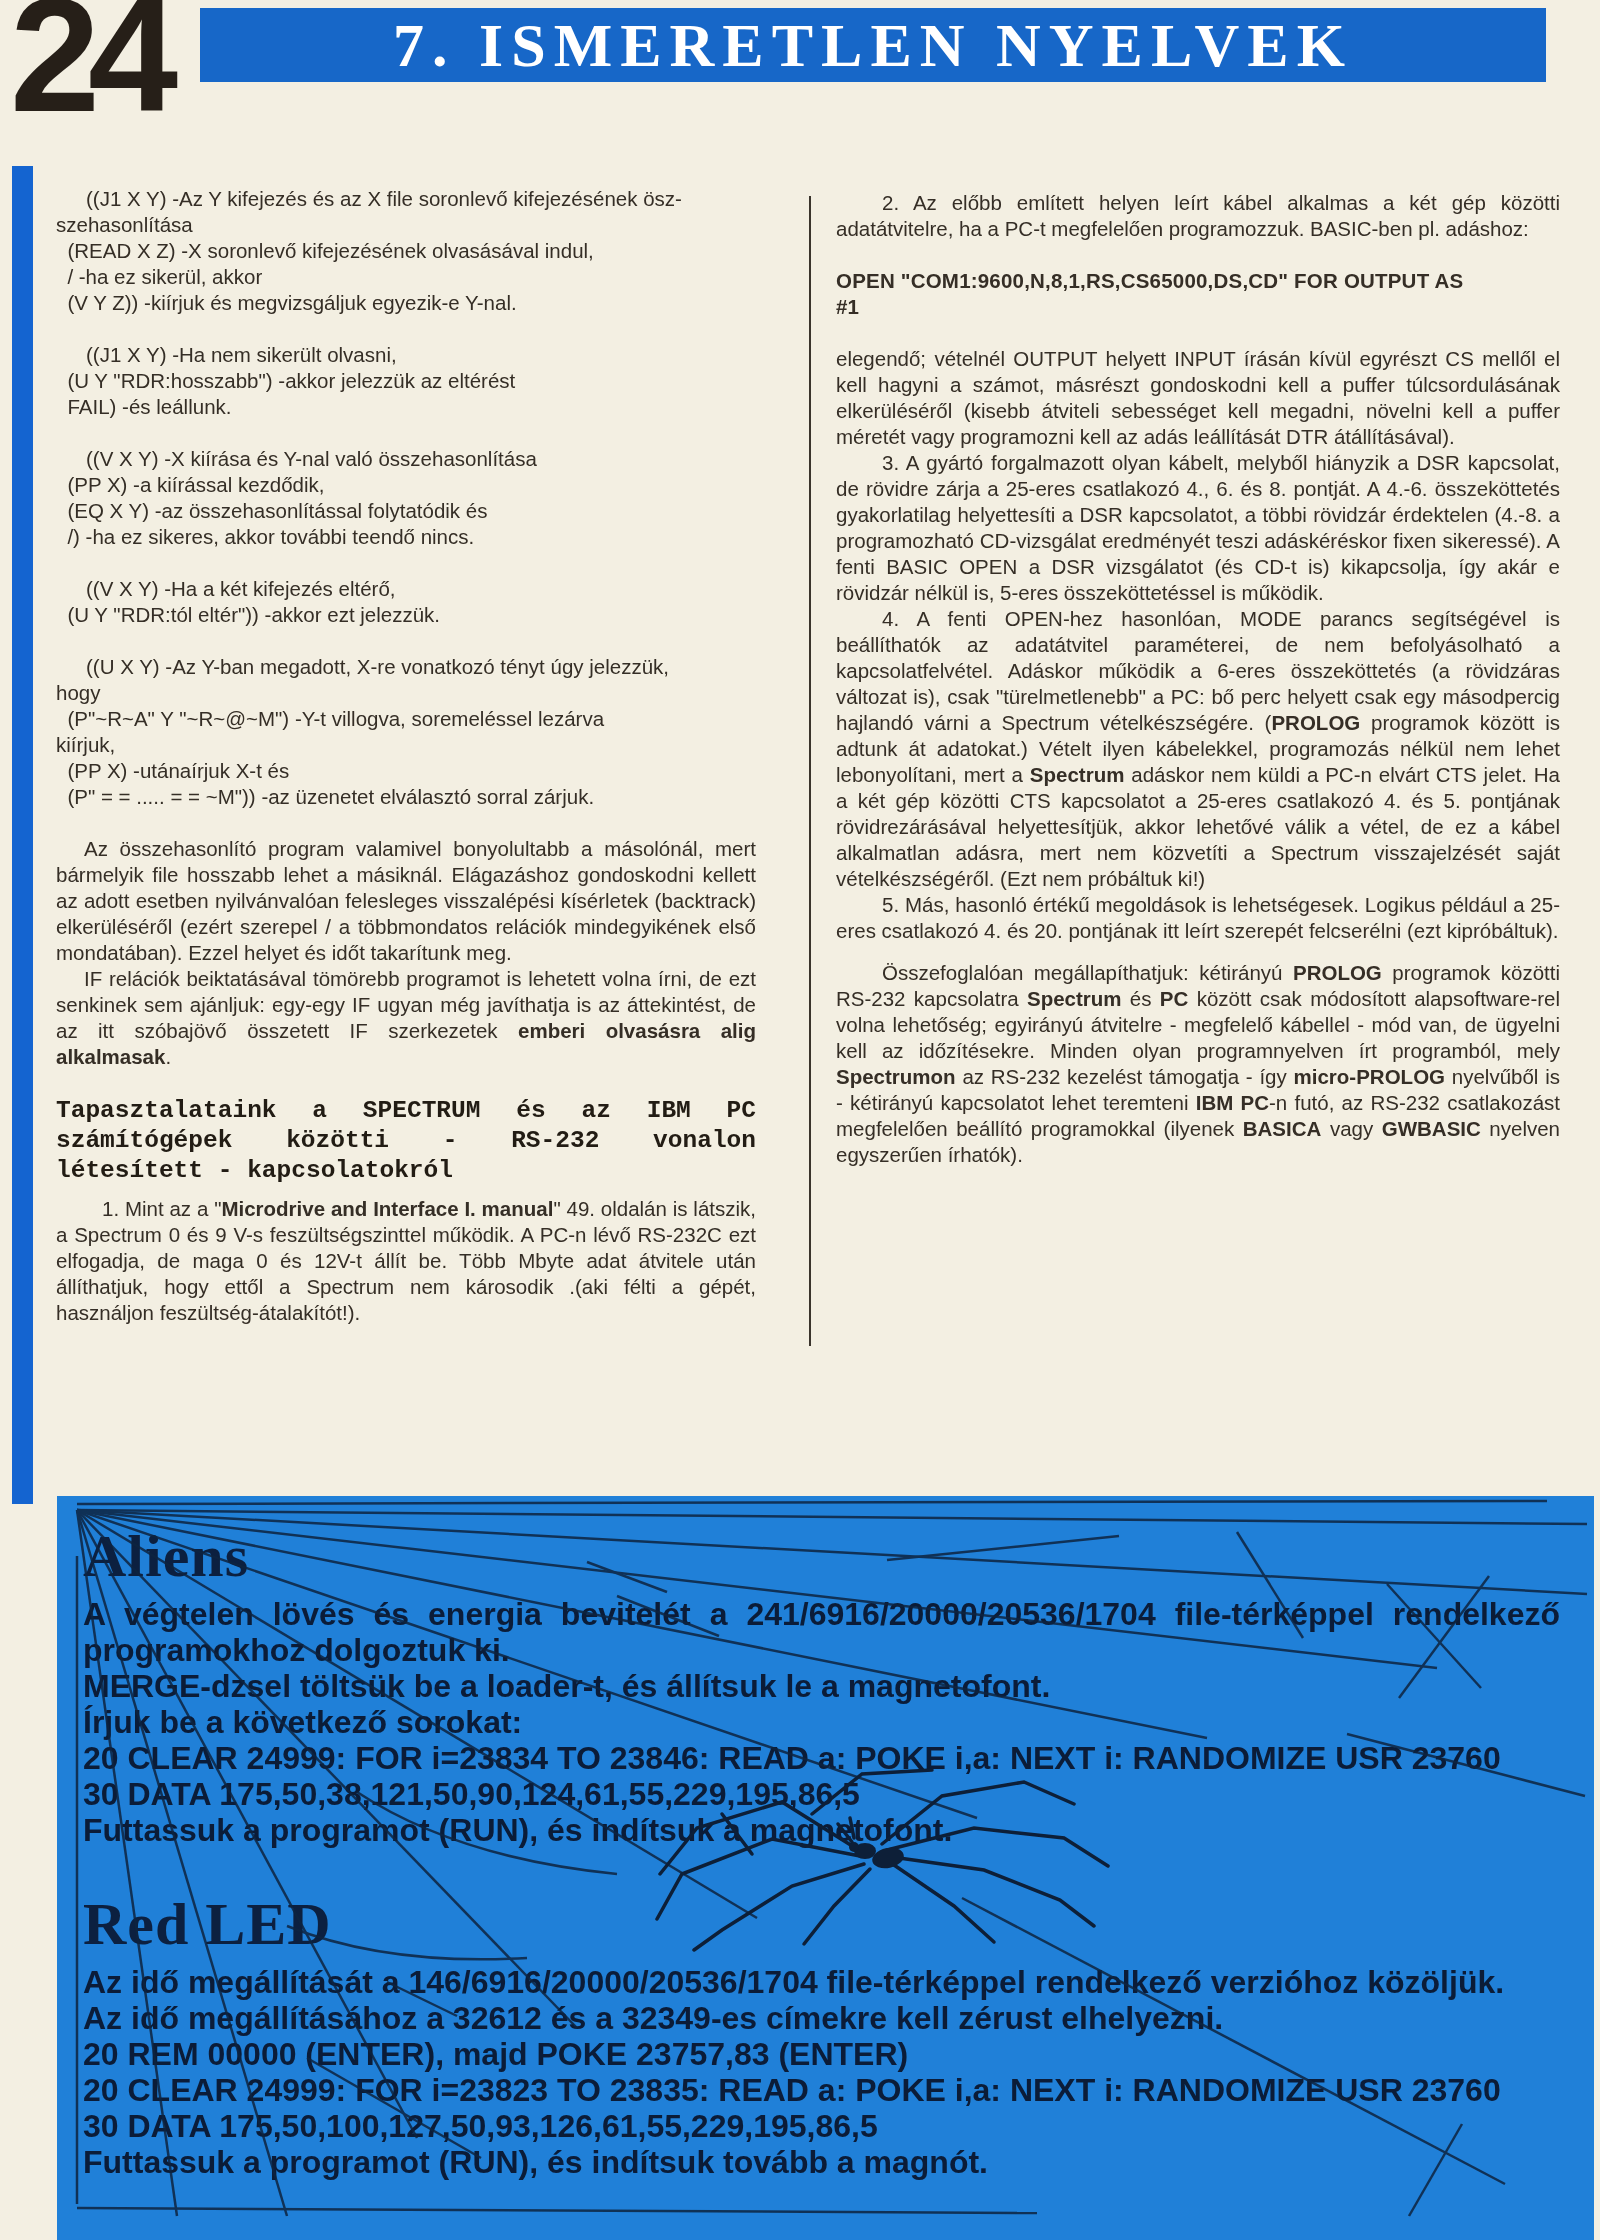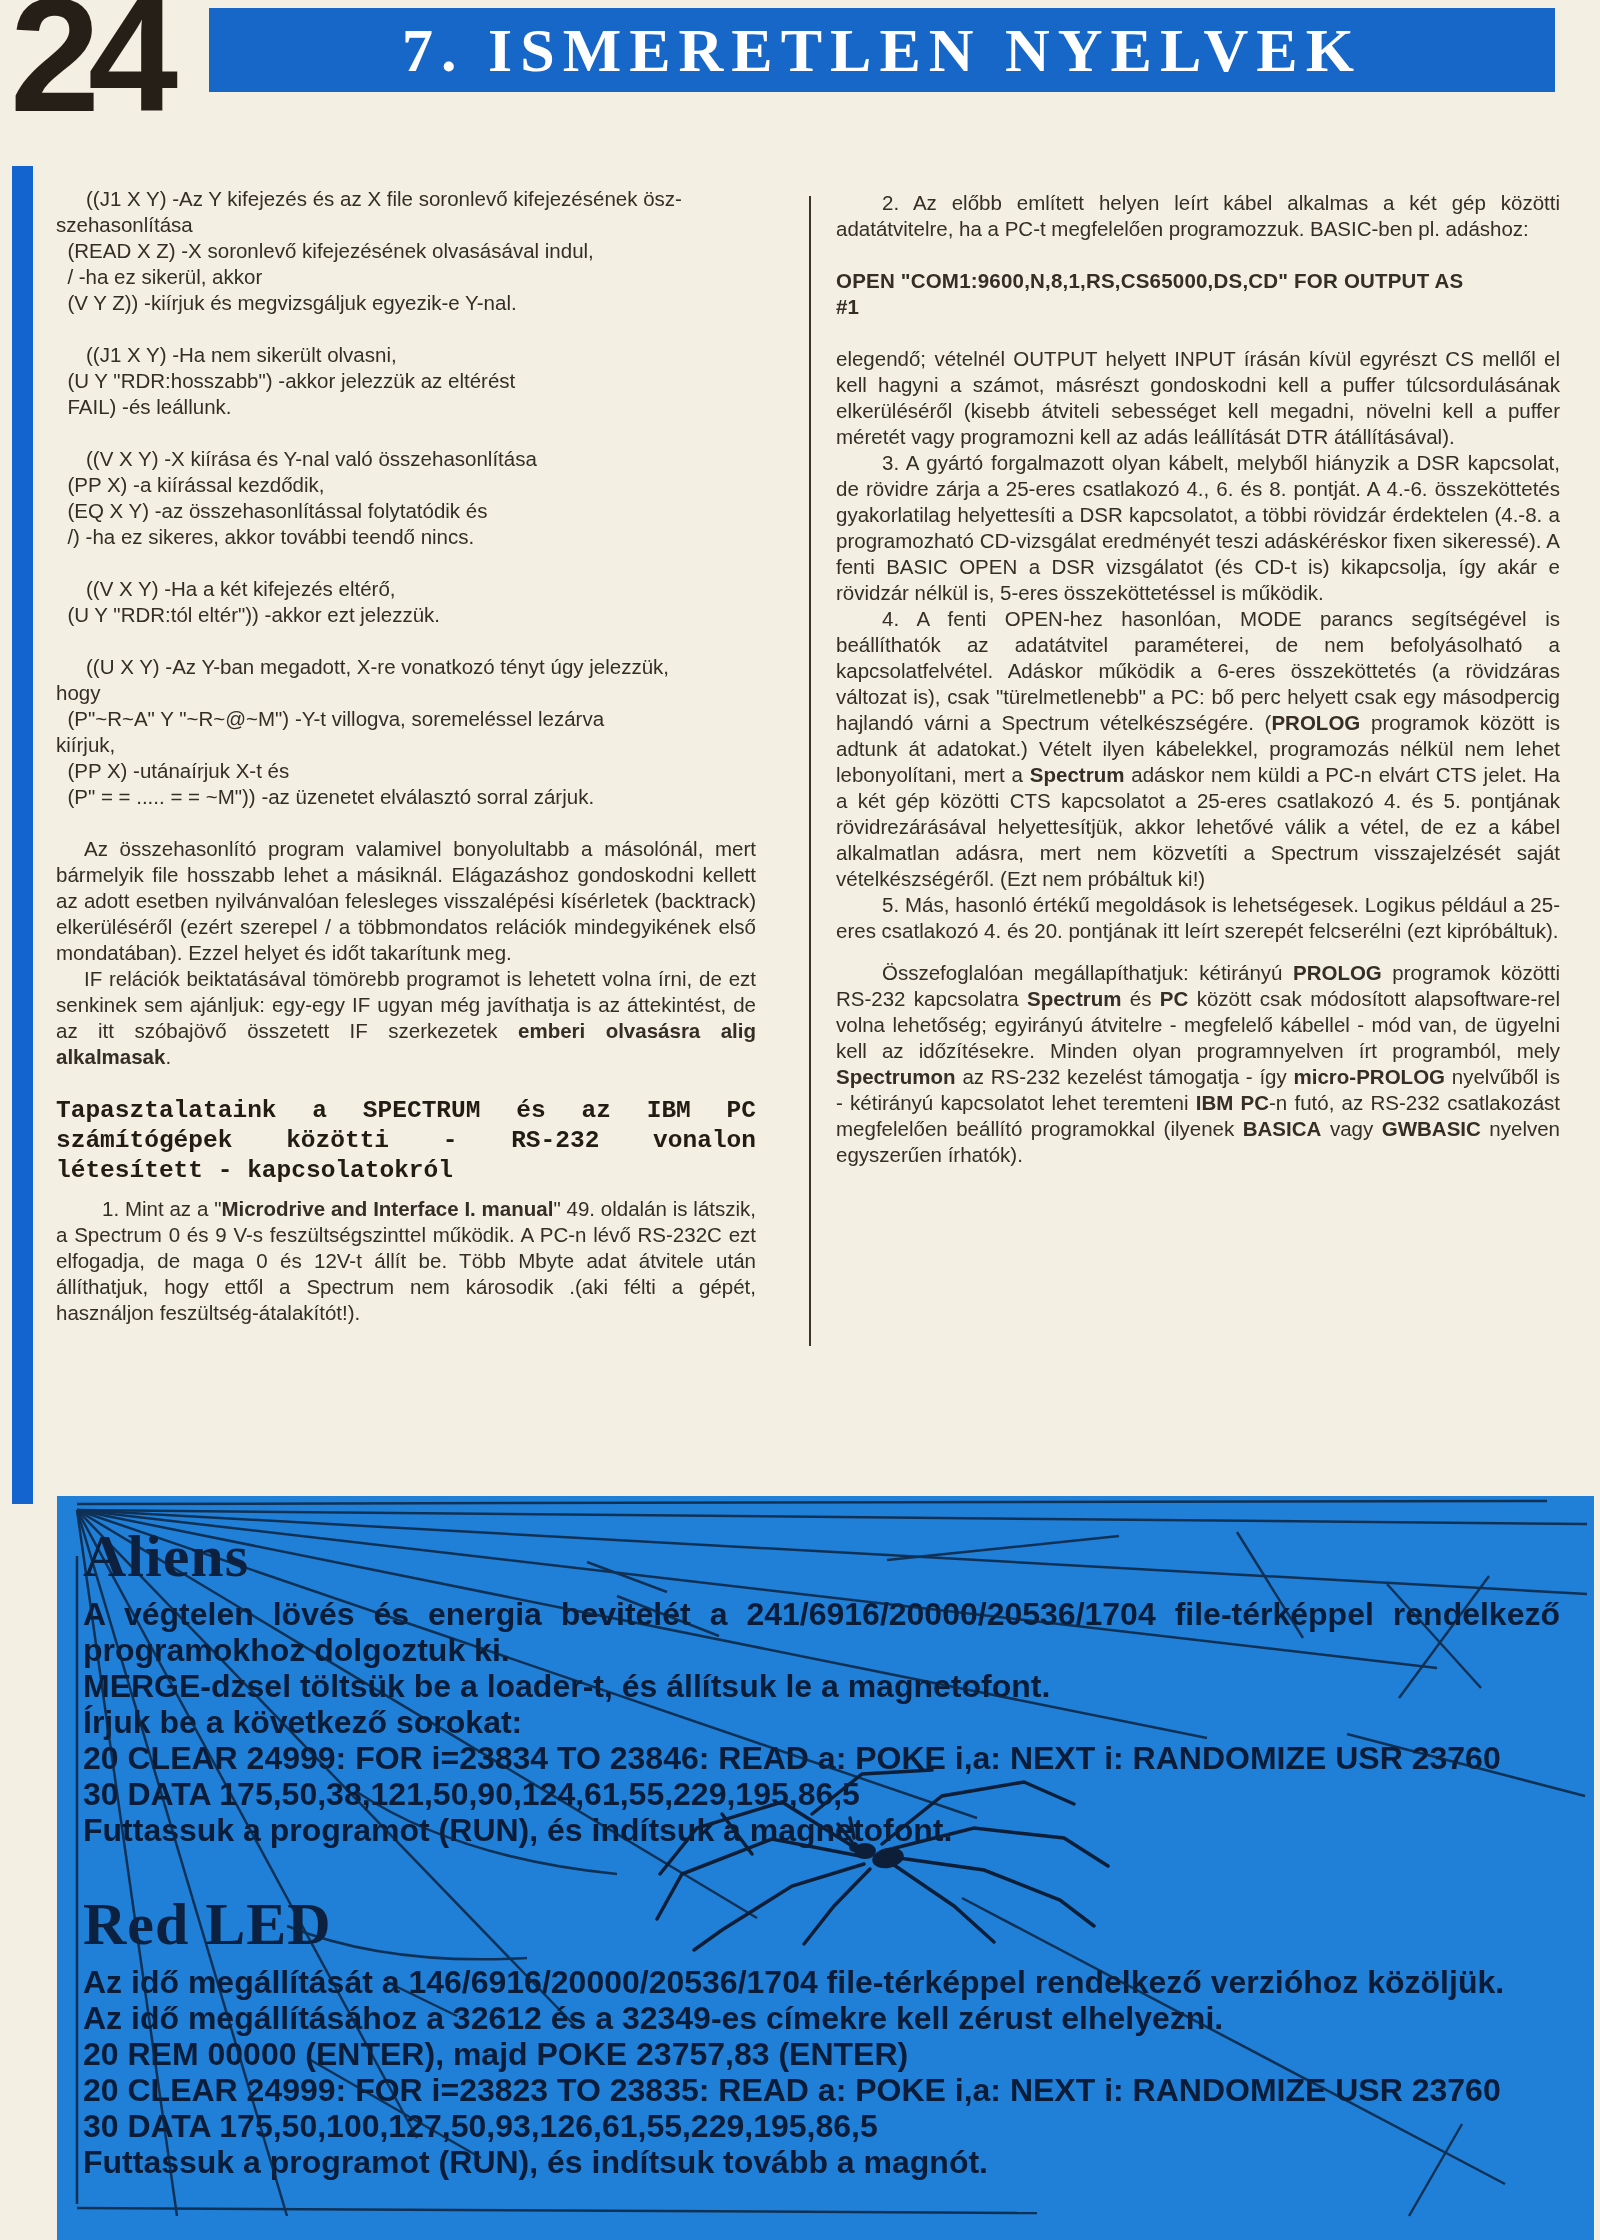--- a/index.html
+++ b/index.html
@@ -10,22 +10,22 @@
     font-family:"Liberation Sans", sans-serif;
     color:#352e26;
     overflow:hidden;
   }
   .page-number {
     position:absolute; left:10px; top:-26px;
     font-size:162px; font-weight:bold; letter-spacing:-12px;
     line-height:1; color:#261f18;
   }
   .header-bar {
-    position:absolute; left:200px; top:8px; width:1346px; height:84px;
-    background:#1767c8; display:flex; align-items:center; justify-content:center;margin-left:9px;
+    position:absolute; left:200px; top:8px; width:1346px; height:74px;
+    background:#1767c8; display:flex; align-items:center; justify-content:center;
   }
   .header-bar .title {
     font-family:"Liberation Serif", serif; font-weight:bold;
     font-size:62px; letter-spacing:8px; color:#ffffff; white-space:nowrap;
   }
   .left-stripe {
     position:absolute; left:12px; top:166px; width:21px; height:1338px;
     background:#1464d0;
   }
   .col { position:absolute; font-size:20.5px; line-height:26px; }

